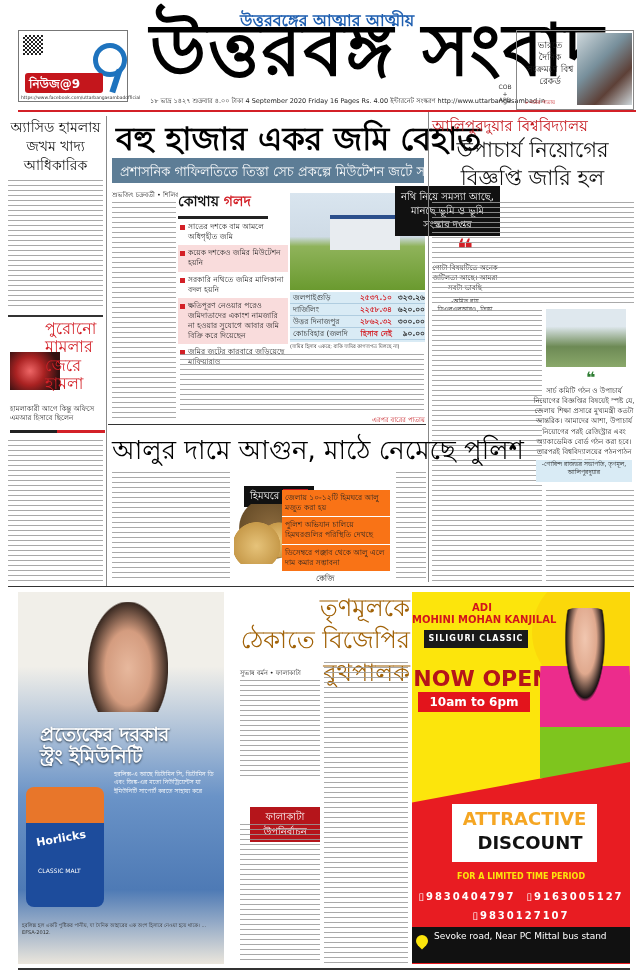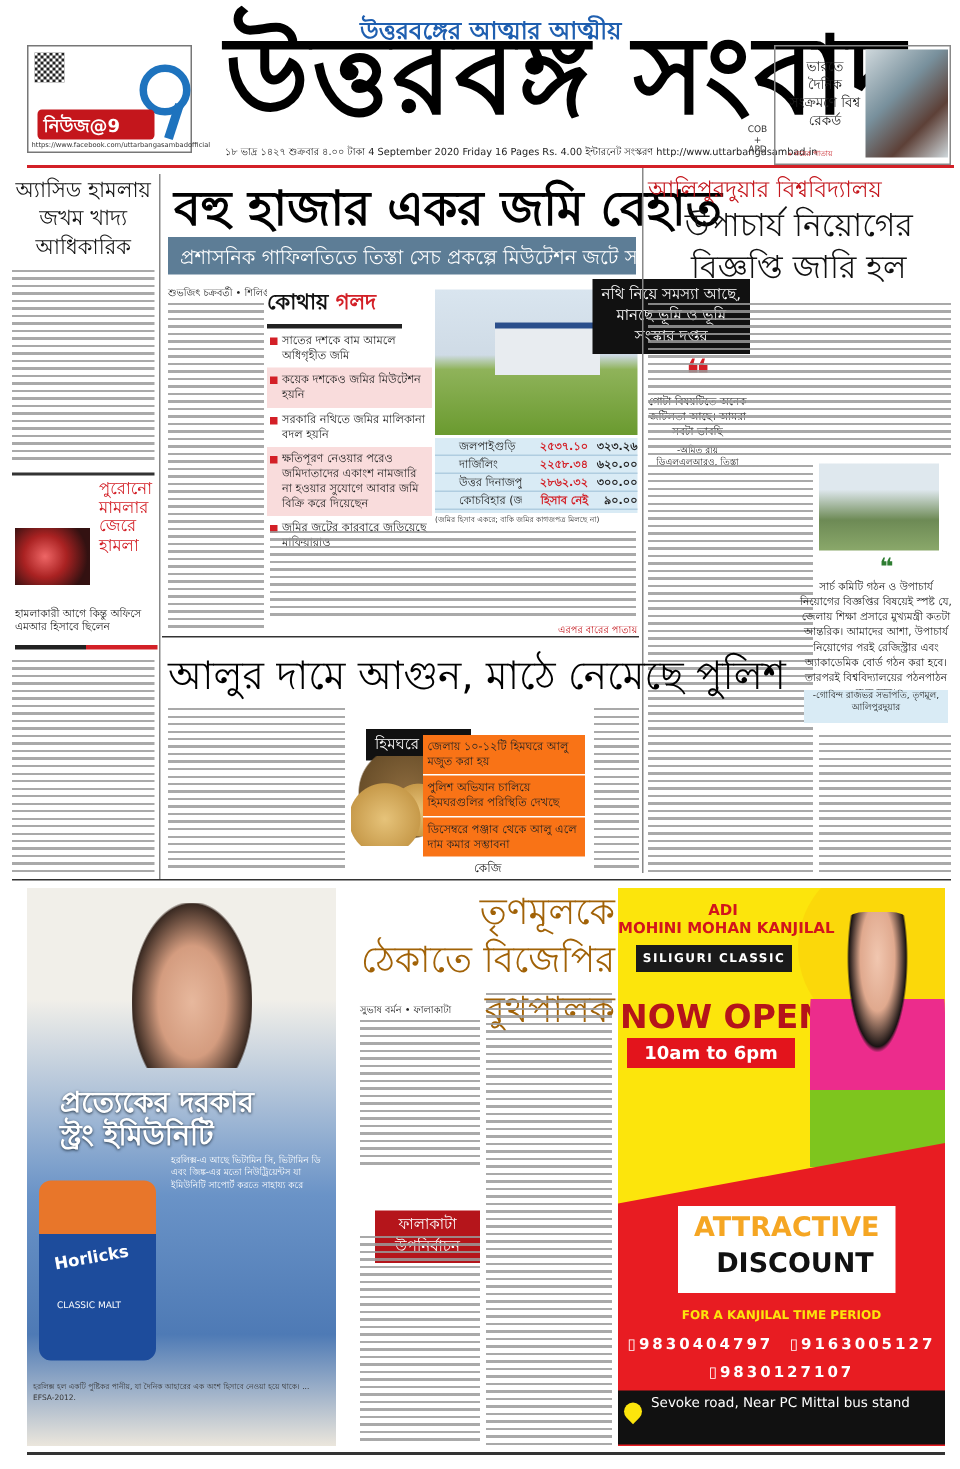--- a/index.html
+++ b/index.html
@@ -34,36 +34,36 @@
 .kothay-title{font-size:14px;font-weight:bold;border-bottom:3px solid #222;padding-bottom:2px;width:90px}
 .kothay-title .red{color:#d32027}
 .kitem{font-size:7.5px;line-height:1.35;padding:3px 3px 3px 10px;position:relative;color:#222}
 .kitem::before{content:"";position:absolute;left:2px;top:6px;width:5px;height:5px;background:#d32027}
 .kitem.pink{background:#f9dcdc}
 .photo-field{left:290px;top:193px;width:135px;height:97px;background:linear-gradient(to bottom,#d9e5ef 0,#cfdbe6 45%,#8fb35a 55%,#6a9a2f 100%)}
 .photo-bldg{left:330px;top:215px;width:70px;height:35px;background:#e8ecf0;border-top:4px solid #2b4f8c}
 .blackbox{left:395px;top:186px;width:105px;height:50px;background:#111;color:#fff;font-size:10px;line-height:1.4;text-align:center;padding:4px}
 .table{left:290px;top:292px;width:135px;height:50px;background:#d9ebf5}
 .trow{display:flex;font-size:7.5px;line-height:12px;height:12px;border-bottom:1px solid #b0cde0}
-.trow .n{width:58px;padding-left:16px;color:#222;white-space:nowrap;overflow:hidden}
+.trow .n{width:58px;padding-left:3px;color:#222;white-space:nowrap;overflow:hidden}
 .trow .a{width:44px;color:#d32027;text-align:right;font-weight:bold}
 .trow .b{width:33px;text-align:right;color:#222;font-weight:bold}
 .tnote{left:290px;top:343px;font-size:5px;color:#333;white-space:nowrap}
 .quote-box{left:430px;top:236px;width:70px;height:110px}
 .qmark{font-size:28px;color:#d32027;font-weight:bold;text-align:center;line-height:1}
 
 .rkicker{left:432px;top:114px;font-size:15px;color:#c4161c;white-space:nowrap}
 .rhead{left:430px;top:136px;width:205px;text-align:center;font-size:21px;line-height:1.35;color:#111}
 .vsep2{left:428px;top:112px;height:470px}
 .campus{left:546px;top:309px;width:80px;height:58px;background:linear-gradient(to bottom,#dfe8ee 0,#dfe8ee 30%,#6d8a55 65%,#8aa86a 100%)}
 .rquote{left:532px;top:378px;width:104px;font-size:7px;line-height:1.45;text-align:center;color:#222}
 .rquote-sig{left:536px;top:450px;width:96px;height:18px;background:#d9ebf5;font-size:6px;text-align:center;color:#222;line-height:1.4}
 
 .oldcase-img{left:10px;top:352px;width:50px;height:38px;background:radial-gradient(circle at 40% 50%,#e66 0,#a22 40%,#311 80%)}
-.oldcase-txt{left:66px;top:350px;font-size:11px;color:#d32027;line-height:1.15}
+.oldcase-txt{left:45px;top:350px;font-size:16px;color:#d32027;line-height:1.15}
 .oldcase-cap{left:10px;top:405px;font-size:7px;color:#222;line-height:1.3;width:95px}
 .oldbar{left:10px;top:430px;width:95px;height:3px;background:linear-gradient(90deg,#222 50%,#d32027 50%)}
 
 .potato-head{left:112px;top:430px;font-size:26px;color:#000;white-space:nowrap}
 .hsep-mid{left:108px;top:424px;width:318px}
 .potato-box{left:234px;top:484px;width:160px;height:88px;background:#fff}
 .potato-label{left:10px;top:2px;background:#111;color:#fff;font-size:10px;padding:2px 6px}
 .potato-label .r{background:#c4161c;padding:1px 4px}
 .potato-img{left:0;top:20px;width:75px;height:60px;background:radial-gradient(circle at 30% 70%,#e6c37a 0,#c79a4a 35%,transparent 36%),radial-gradient(circle at 60% 60%,#e6c37a 0,#c79a4a 30%,transparent 31%),radial-gradient(ellipse at 50% 40%,#8b6a3e 0,#6a4f2a 60%,transparent 62%)}
 .potato-price{left:82px;top:22px;font-size:8px;line-height:1.4;color:#222}
@@ -237,21 +237,21 @@
   <div class="abs ad-mm">MOHINI MOHAN KANJILAL</div>
   <div class="abs ad-branch">SILIGURI CLASSIC</div>
   <div class="abs ad-now">NOW OPEN</div>
   <div class="abs ad-hours">10am to 6pm</div>
   <div class="abs ad-woman"></div>
   <div class="abs ad-red"></div>
   <div class="abs ad-attr-box">
     <div class="abs ad-attr">ATTRACTIVE</div>
     <div class="abs ad-disc">DISCOUNT</div>
   </div>
-  <div class="abs ad-limited">FOR A KANJILAL TIME PERIOD</div>
+  <div class="abs ad-limited">FOR A LIMITED TIME PERIOD</div>
   <div class="abs ad-phones">
     <span>▯</span><span>9830404797</span>
     &nbsp;<span>▯</span><span>9163005127</span><br>
     <span>▯</span><span>9830127107</span>
   </div>
   <div class="abs ad-addr">
     <div class="abs ad-pin"></div>
     <span>Sevoke road, Near PC Mittal bus stand</span>
   </div>
 </div>

